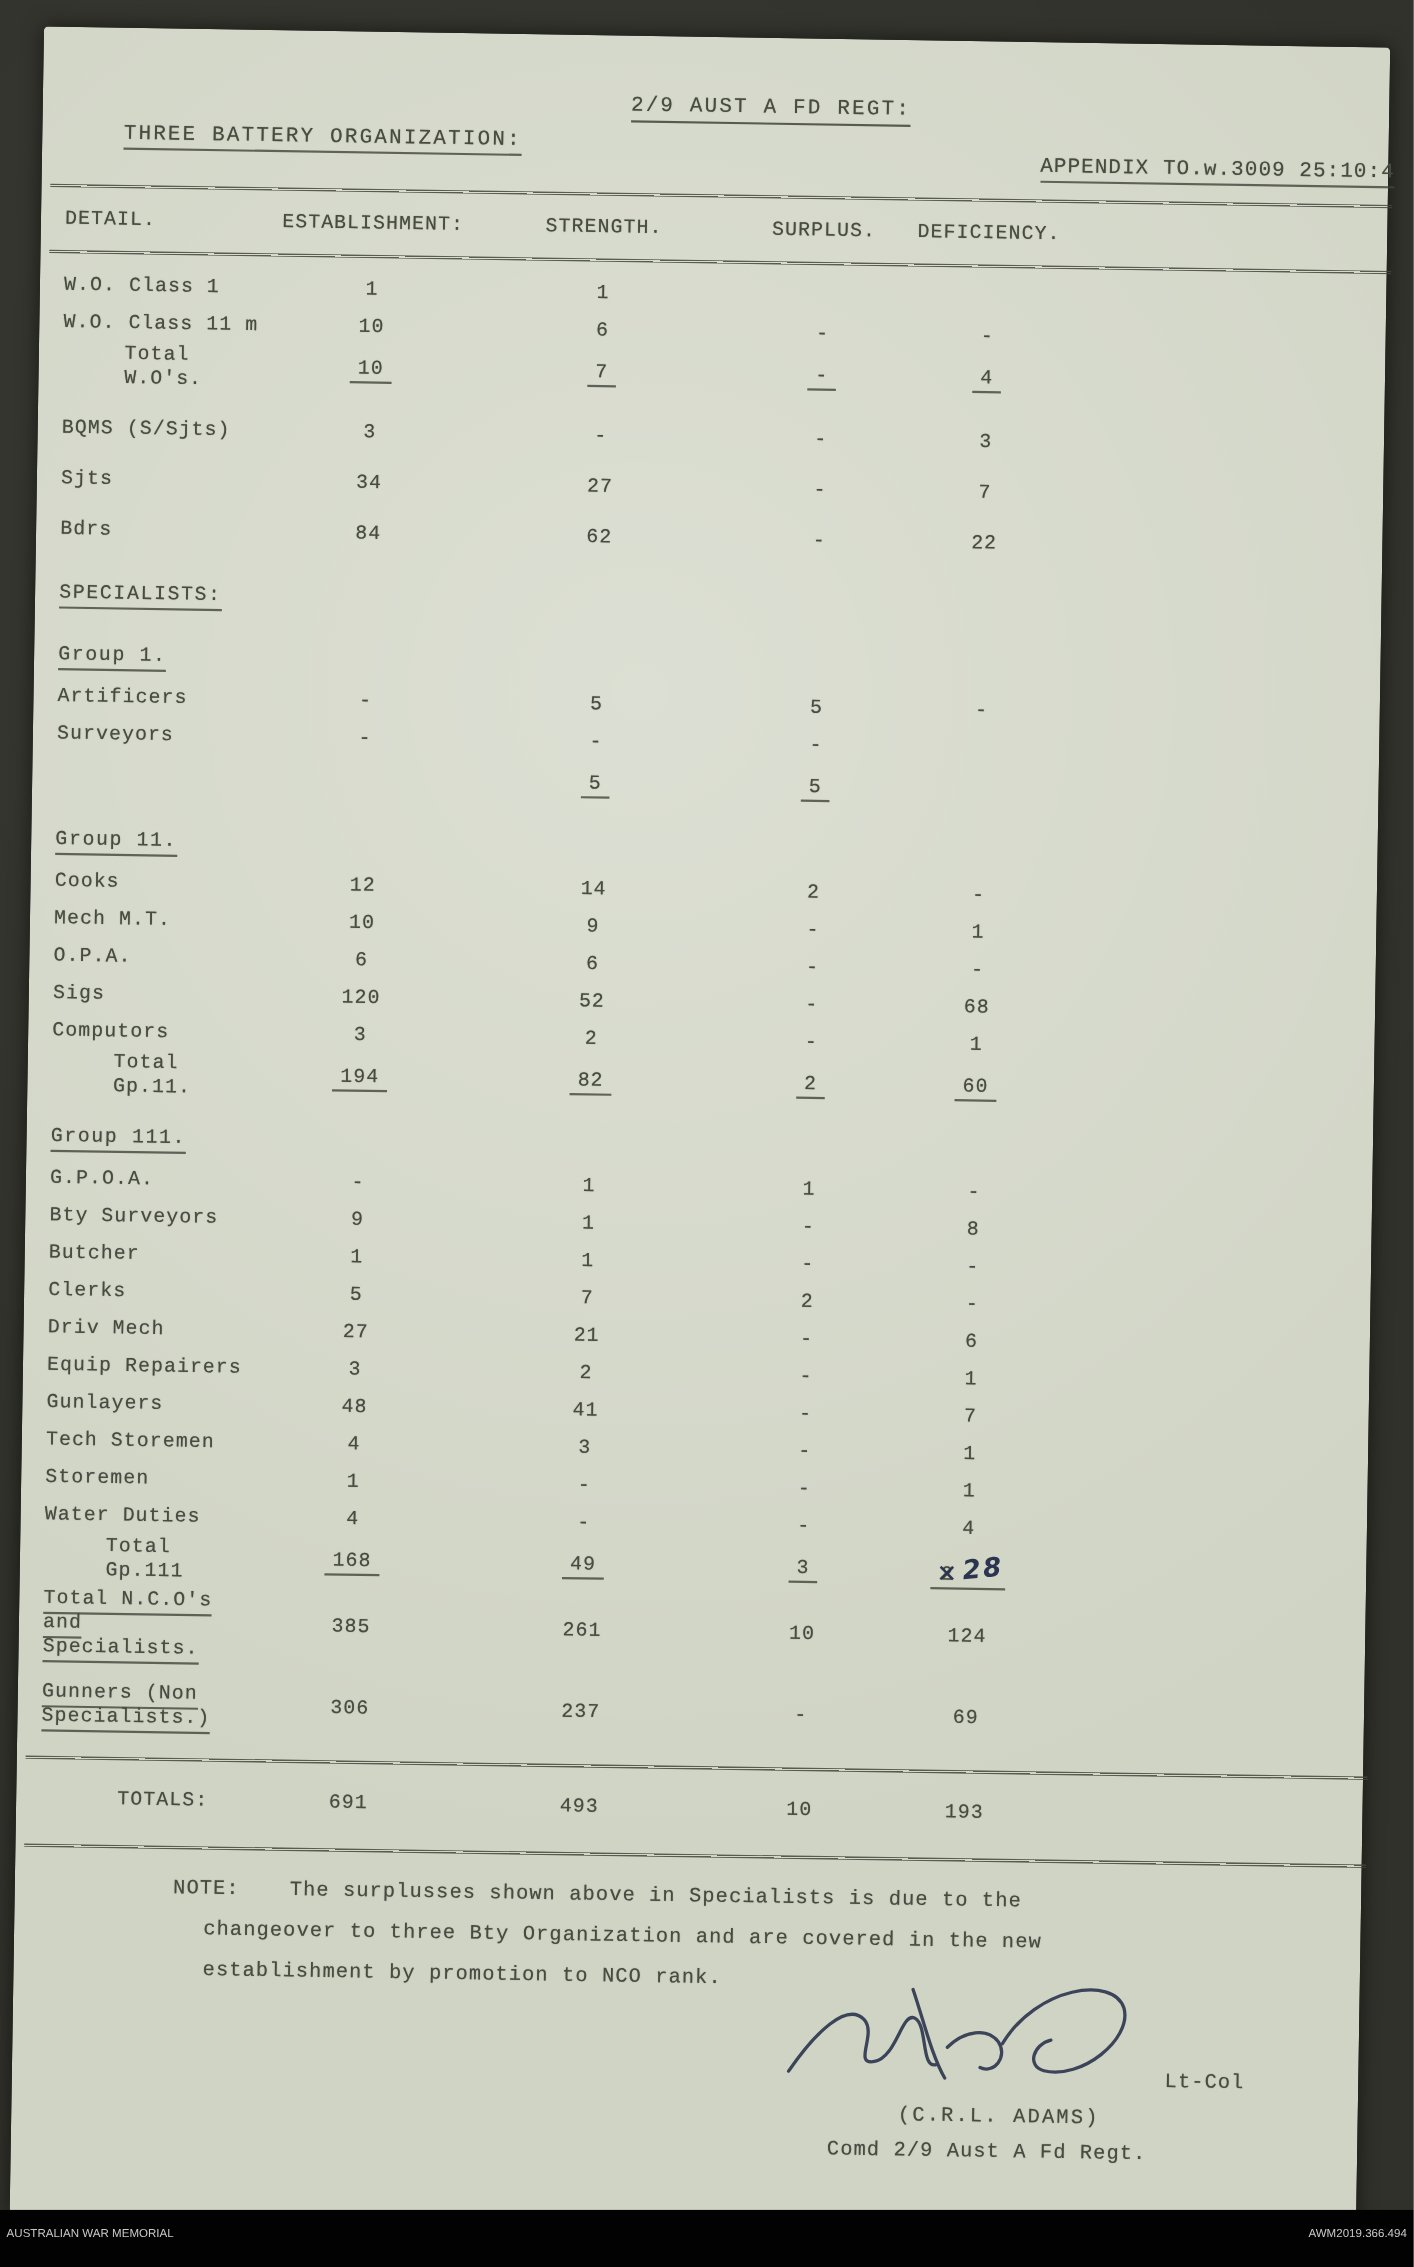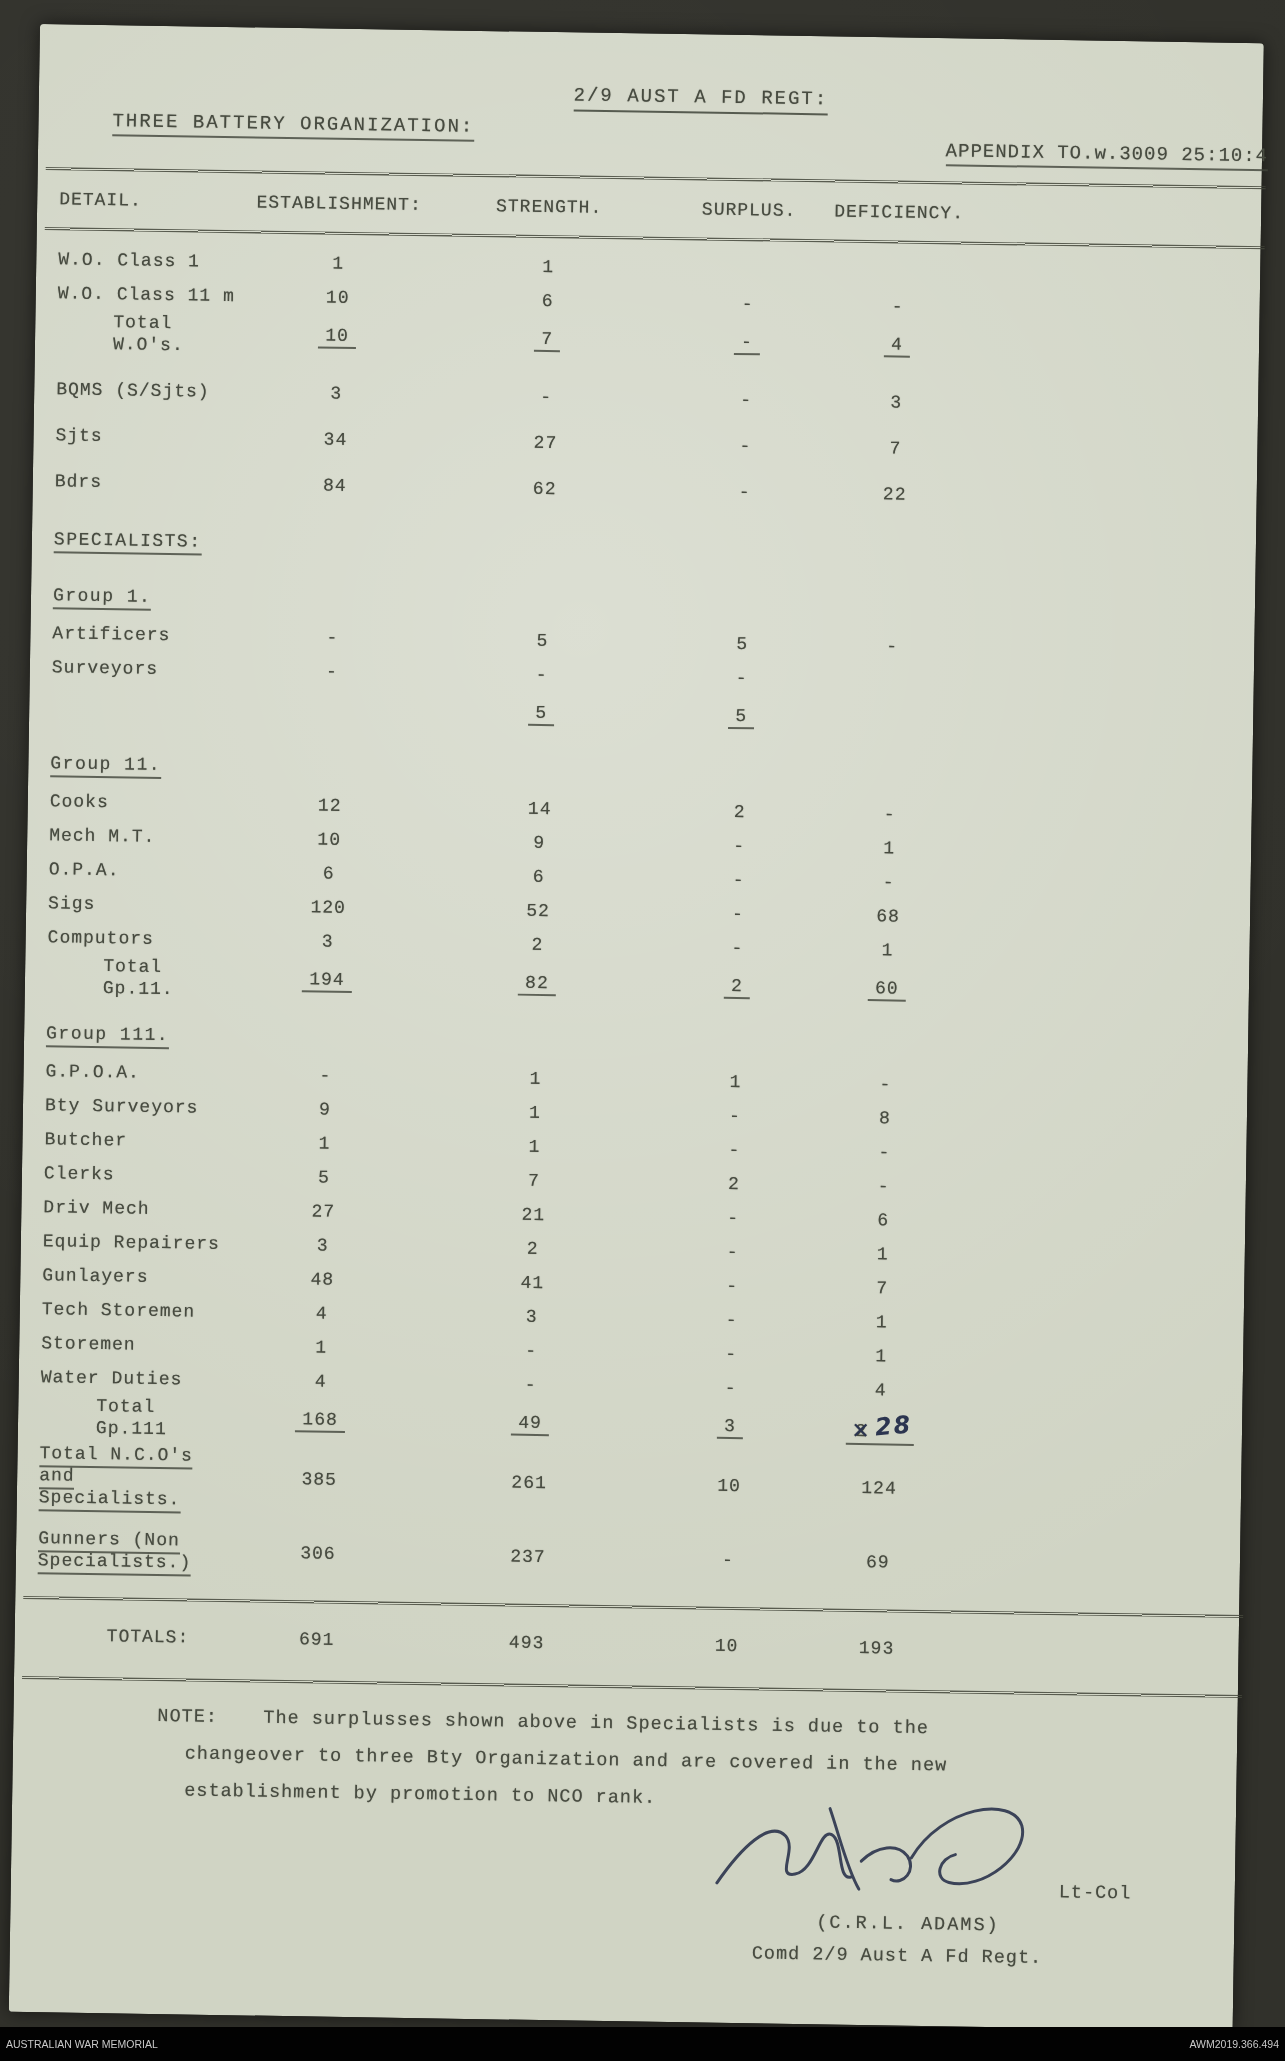--- a/index.html
+++ b/index.html
@@ -62,22 +62,22 @@
   
   .note{position:absolute;top:1672px;left:108px;width:900px;font-size:18.5px;
     letter-spacing:1px;line-height:37px;}
   .note .nlabel{position:absolute;left:0;top:0;margin-left:36px;}
   .note .ntext{margin-left:64px;white-space:pre-line;text-indent:78px;}
   .signature{position:absolute;top:1748px;left:700px;}
   .signoff-rank{position:absolute;top:1842px;left:1048px;font-size:18.5px;letter-spacing:1px;}
   .signoff-name{position:absolute;top:1876px;left:806px;font-size:18.5px;letter-spacing:2px;}
   .signoff-pos{position:absolute;top:1908px;left:742px;font-size:18.5px;letter-spacing:1px;}
   
-  .footer-bar{position:absolute;left:0;right:0;bottom:0;height:34px;background:#020202;
-    display:flex;justify-content:space-between;align-items:center;padding:0 6px;
+  .footer-bar{position:absolute;left:0;right:0;bottom:0;height:20px;background:#020202;
+    display:flex;justify-content:space-between;align-items:flex-start;padding:16px 6px;
     font-family:"Liberation Sans","DejaVu Sans",sans-serif;font-size:10.5px;color:#c9c9c9;}
 </style>
 </head>
 <body>
 
 <div class="stage">
   <div class="paper">
 
     <div class="doc-title ink">
       <span>2/9 AUST A FD REGT:</span>

